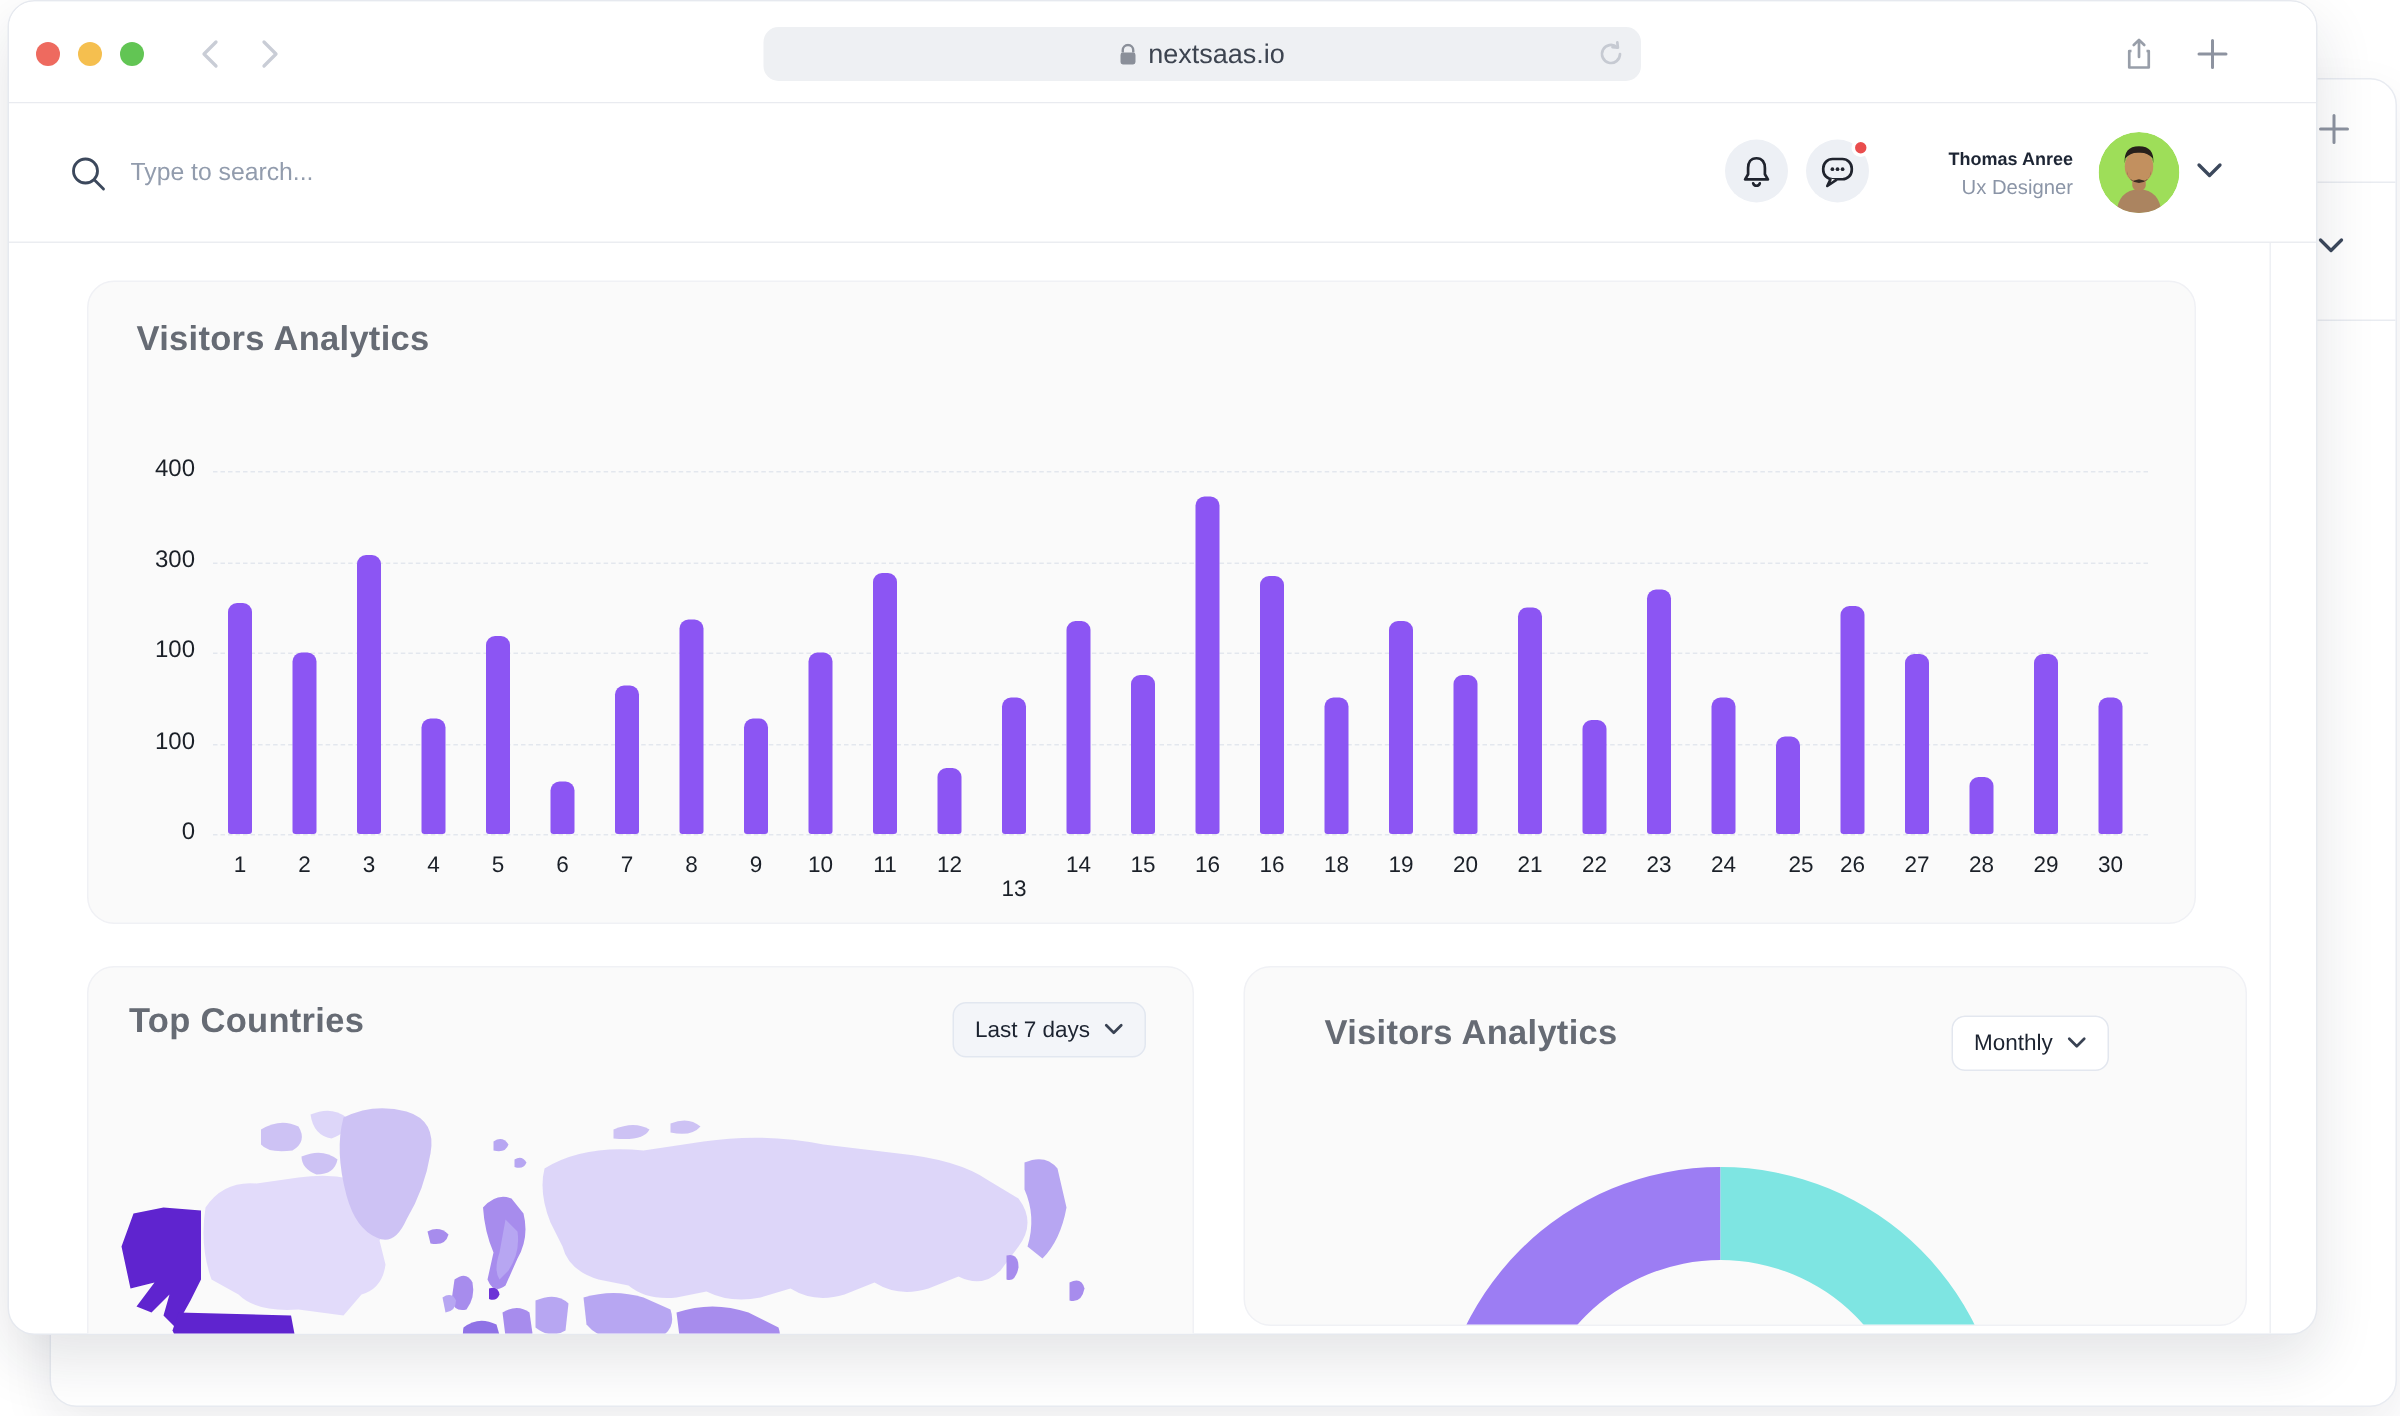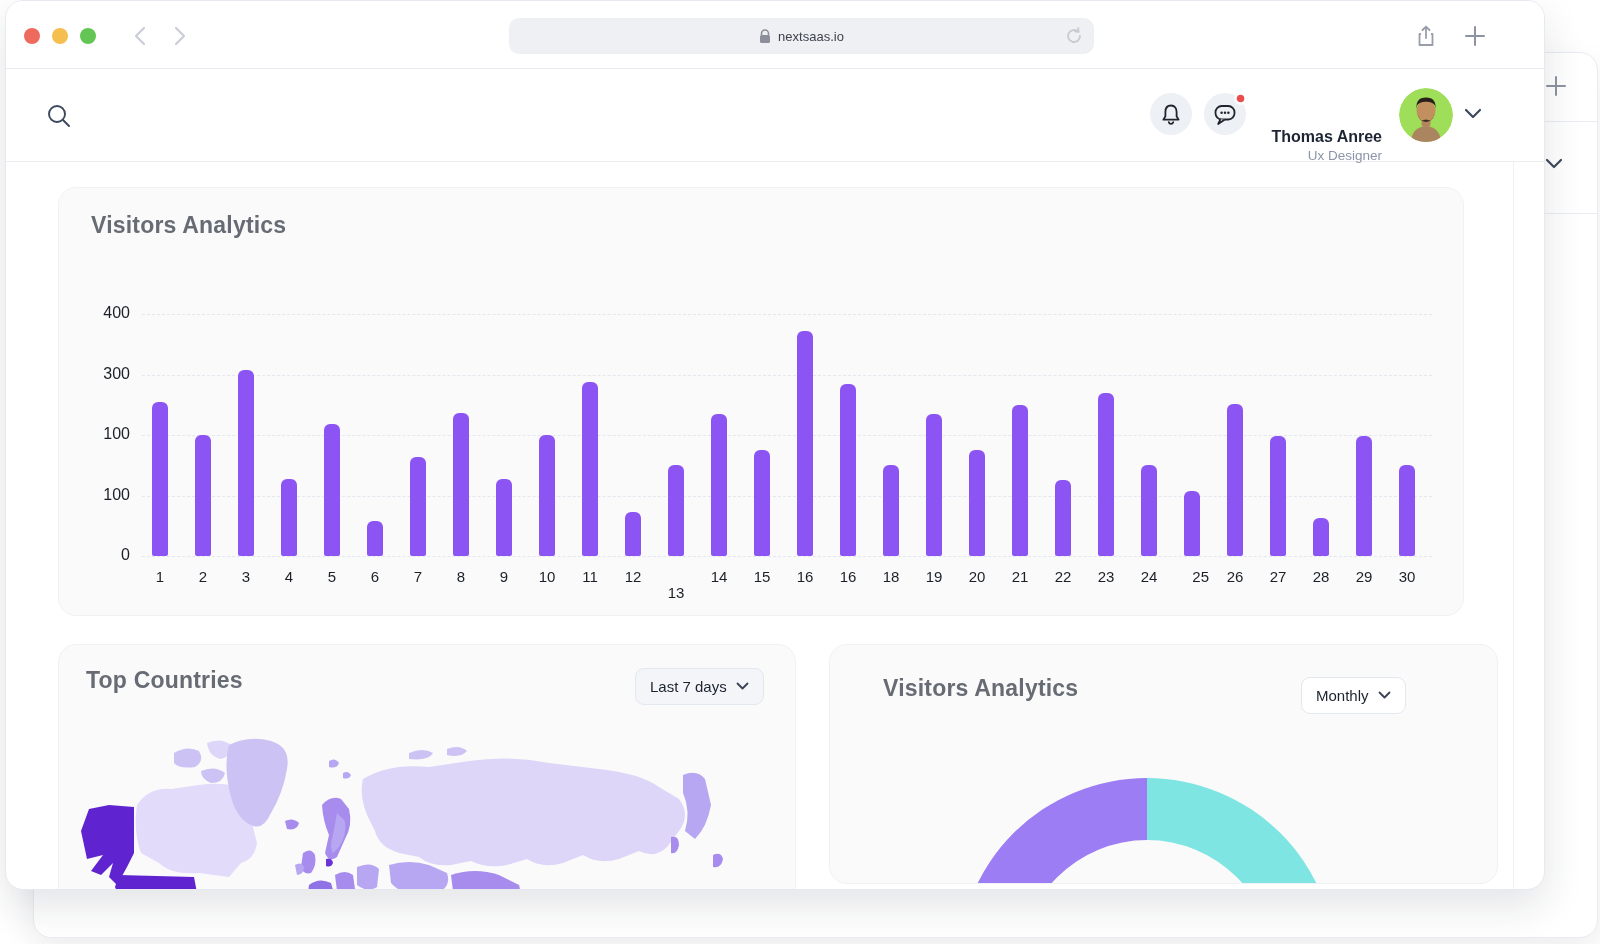--- a/index.html
+++ b/index.html
@@ -14,33 +14,33 @@
   .main-window{position:absolute;left:5px;top:0;width:1540px;height:890px;
     background:#fff;border:1px solid #e6e9ef;border-radius:18px;z-index:2;overflow:hidden;
     box-shadow:0 16px 40px rgba(25,30,50,.12);}
 
   
   .chrome{position:absolute;left:0;top:0;width:100%;height:68px;border-bottom:1px solid #e9ebf0;background:#fff;}
   .dot{position:absolute;top:27px;width:16px;height:16px;}
   .nav-chev{position:absolute;top:24px;width:22px;height:22px;}
   .url-pill{position:absolute;left:503px;top:17px;width:585px;height:36px;background:#eef0f3;
     border-radius:10px;display:flex;align-items:center;justify-content:center;gap:7px;}
-  .url-text{font-size:13px;color:#3d4450;}
+  .url-text{font-size:18px;color:#3d4450;}
   .refresh{position:absolute;right:10px;top:8px;width:20px;height:20px;}
   .chrome-icon{position:absolute;top:23px;width:24px;height:24px;}
 
   
   .app-header{position:absolute;left:0;top:68px;width:100%;height:93px;border-bottom:1px solid #ebedf1;background:#fff;}
   .search-input{position:absolute;left:79px;top:32px;width:420px;height:28px;border:none;outline:none;
     background:transparent;font-size:16.5px;color:#3d4450;}
   .search-input::placeholder{color:#929cad;}
   .icon-btn{position:absolute;top:24px;width:42px;height:42px;border-radius:50%;background:#edf0f5;
     display:flex;align-items:center;justify-content:center;}
   .user-block{position:absolute;right:162px;top:27px;text-align:right;}
-  .user-name{font-size:16px;font-weight:700;color:#1d2534;line-height:20px;margin-top:31px;}
+  .user-name{font-size:12px;font-weight:700;color:#1d2534;line-height:20px;}
   .user-role{font-size:13.5px;color:#8b95a7;line-height:18px;}
   .avatar{position:absolute;left:1393px;top:19px;width:54px;height:54px;border-radius:50%;overflow:hidden;}
 
   
   .card{position:absolute;background:#fafafa;border:1px solid #f0f1f5;border-radius:18px;}
   .card-title{position:absolute;font-size:23px;font-weight:700;color:#666b74;letter-spacing:.2px;}
   .dd{position:absolute;height:37px;display:flex;align-items:center;gap:9px;padding:0 14px;border-radius:9px;}
   .dd-gray{background:#f3f5f9;border:1px solid #e2e7f0;}
   .dd-white{background:#ffffff;border:1px solid #e3e7ef;}
   .dd-label{font-size:15px;color:#1c2330;font-weight:500;}
@@ -110,20 +110,21 @@
       <svg class="chrome-icon" style="left:1457px" viewBox="0 0 24 24">
         <path d="M12 3 V21 M3 12 H21" stroke="#8d93a0" stroke-width="2" fill="none" stroke-linecap="round"></path>
       </svg>
     </div>
 
     <div class="app-header">
       <svg style="position:absolute;left:40px;top:34px" width="26" height="26" viewBox="0 0 26 26">
         <circle cx="11" cy="11" r="8" stroke="#3c485c" stroke-width="1.9" fill="none"></circle>
         <path d="M17 17 L23 23" stroke="#3c485c" stroke-width="1.9" stroke-linecap="round"></path>
       </svg>
+      <input class="search-input" type="text" placeholder="Type to search..." style="">
 
       <div class="icon-btn" style="left:1144px">
         <svg width="22" height="23" viewBox="0 0 22 23">
           <path d="M11 2.5 C7 2.5 5.4 5.5 5.4 9 V13.2 L3.4 16.6 H18.6 L16.6 13.2 V9 C16.6 5.5 15 2.5 11 2.5 Z" stroke="#20242e" stroke-width="1.8" fill="none" stroke-linejoin="round"></path>
           <path d="M8.8 19.2 a2.3 2.3 0 0 0 4.4 0" stroke="#20242e" stroke-width="1.8" fill="none" stroke-linecap="round"></path>
         </svg>
       </div>
 
       <div class="icon-btn" style="left:1198px">
         <svg width="24" height="23" viewBox="0 0 24 23">

